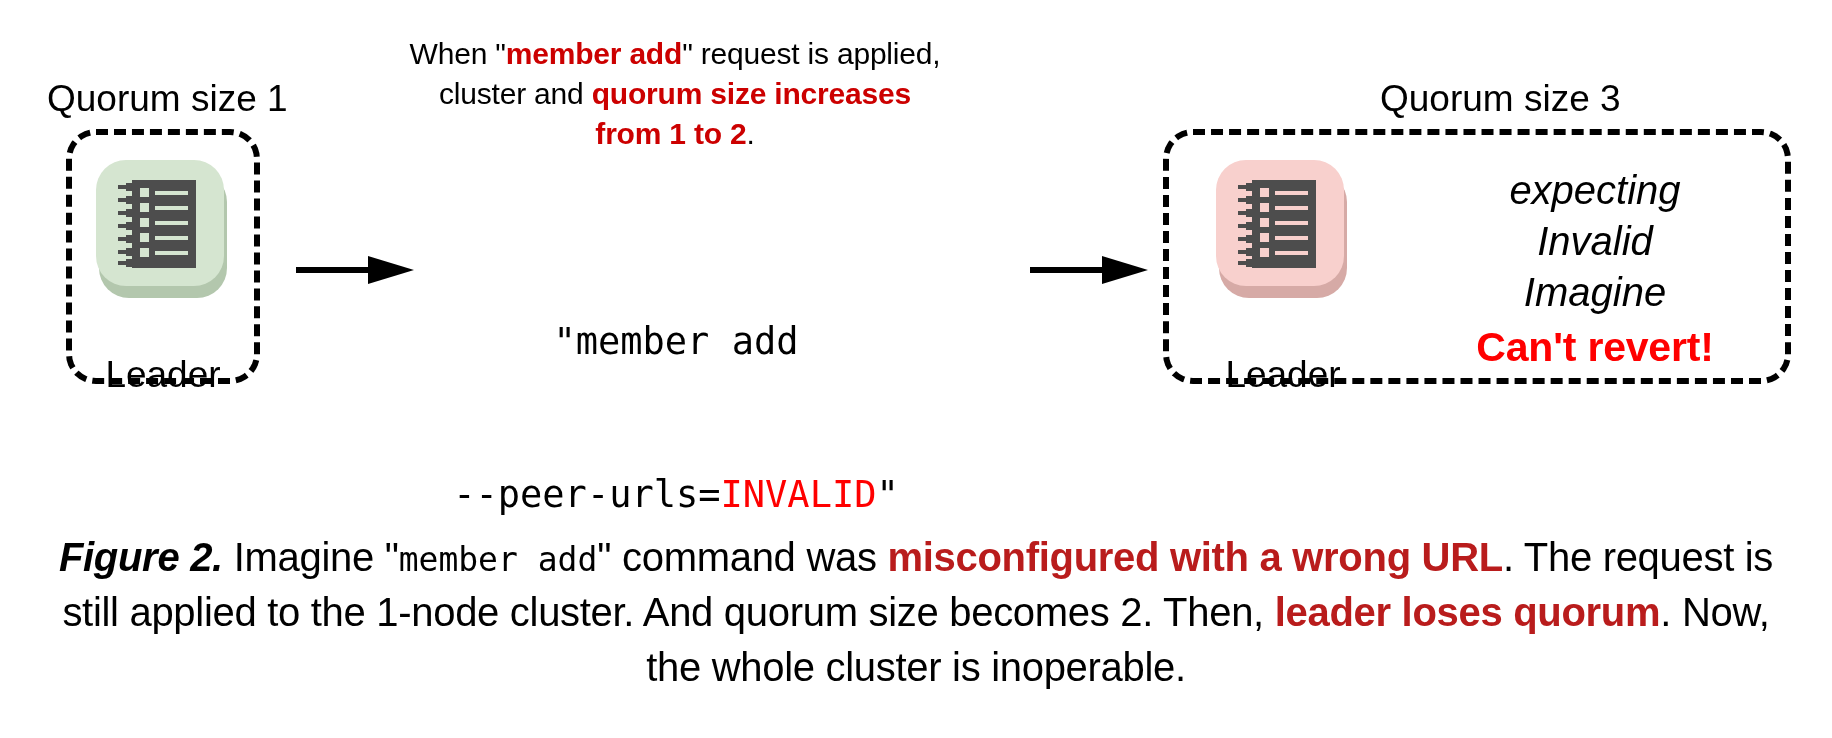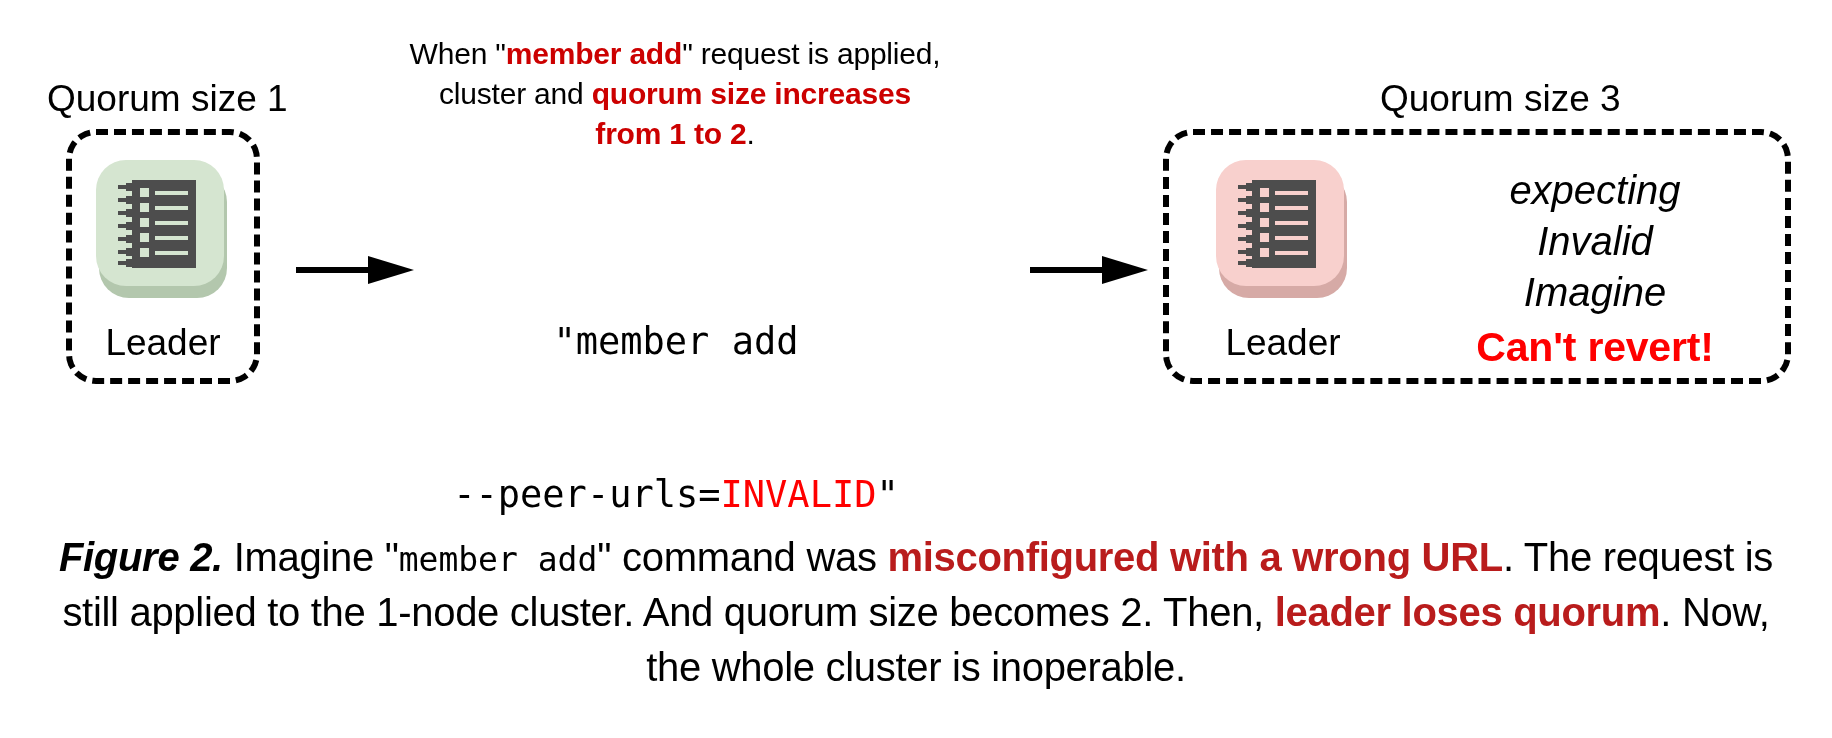--- a/index.html
+++ b/index.html
@@ -39,20 +39,21 @@
   }
   #cluster-box-left  { left: 66px;   top: 129px; width: 194px; height: 255px; }
   #cluster-box-right { left: 1163px; top: 129px; width: 628px; height: 255px; }
 
   
   .node {
     position: absolute;
     display: flex;
     flex-direction: column;
     align-items: center;
+    gap: 32px;
   }
   #node-left  { left: 96px;  top: 160px; }
   #node-right { left: 1216px; top: 160px; }
 
   .node-icon-wrap {
     position: relative;
     width: 134px;
     height: 140px;
   }
   

